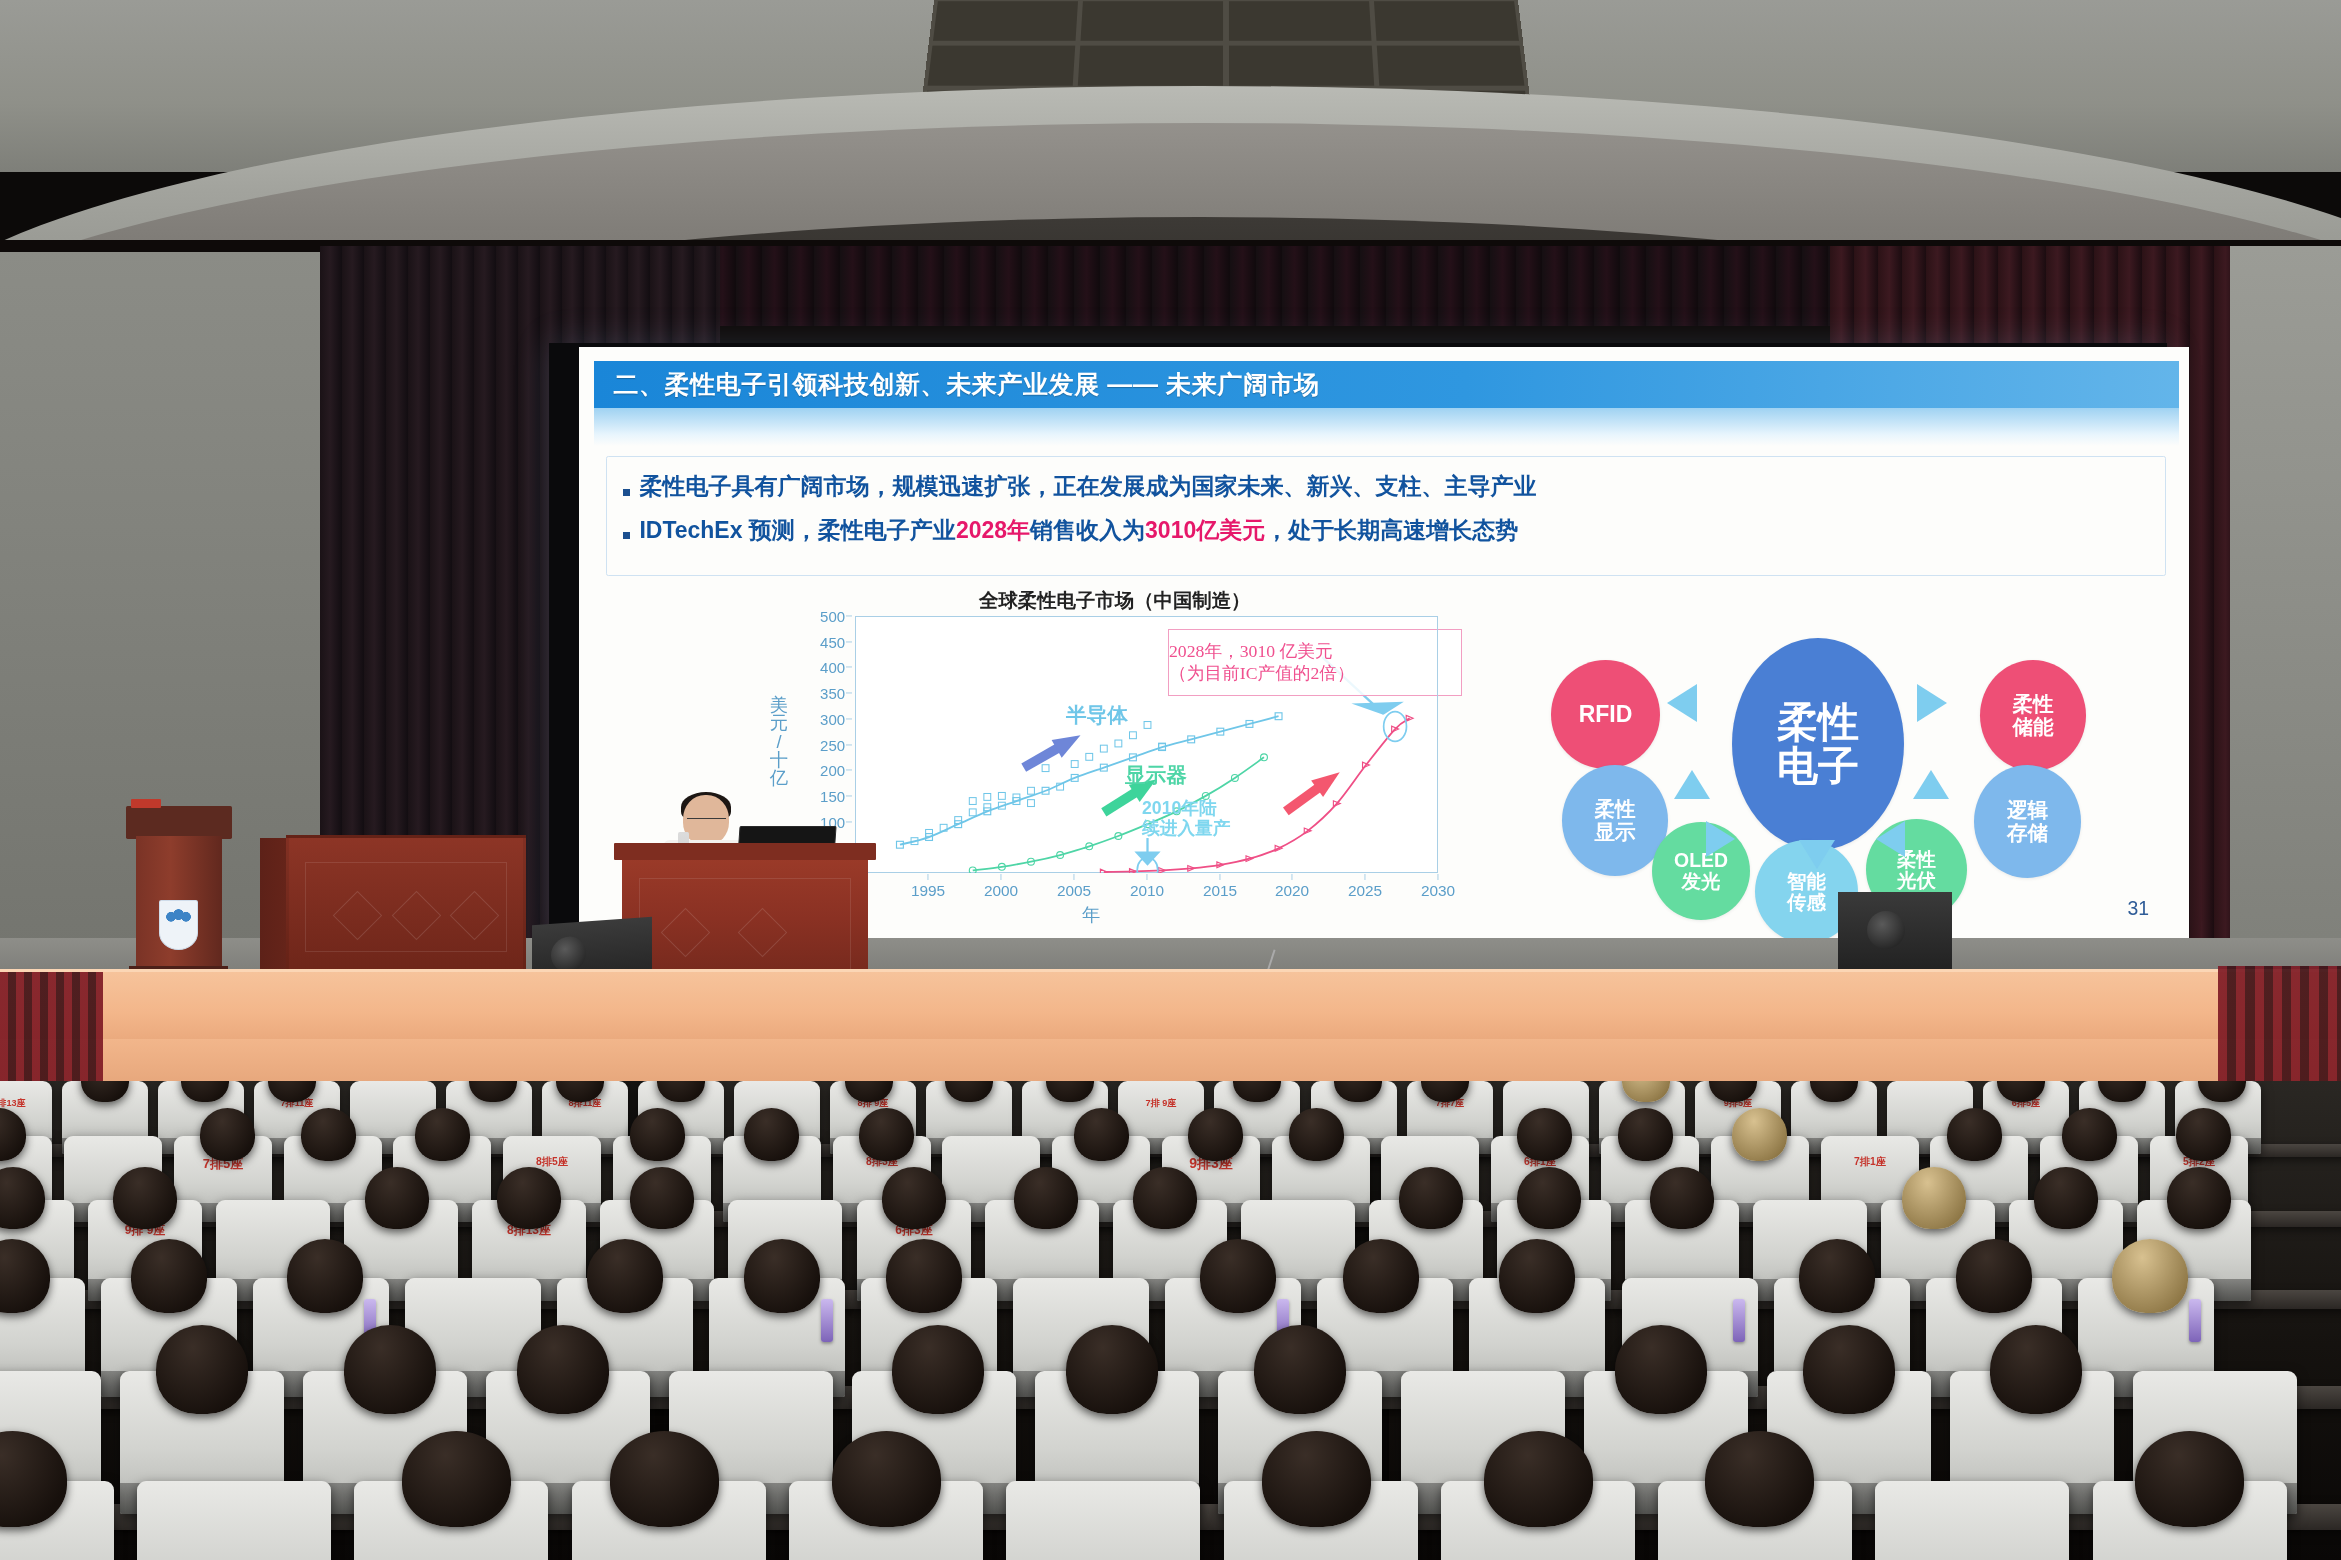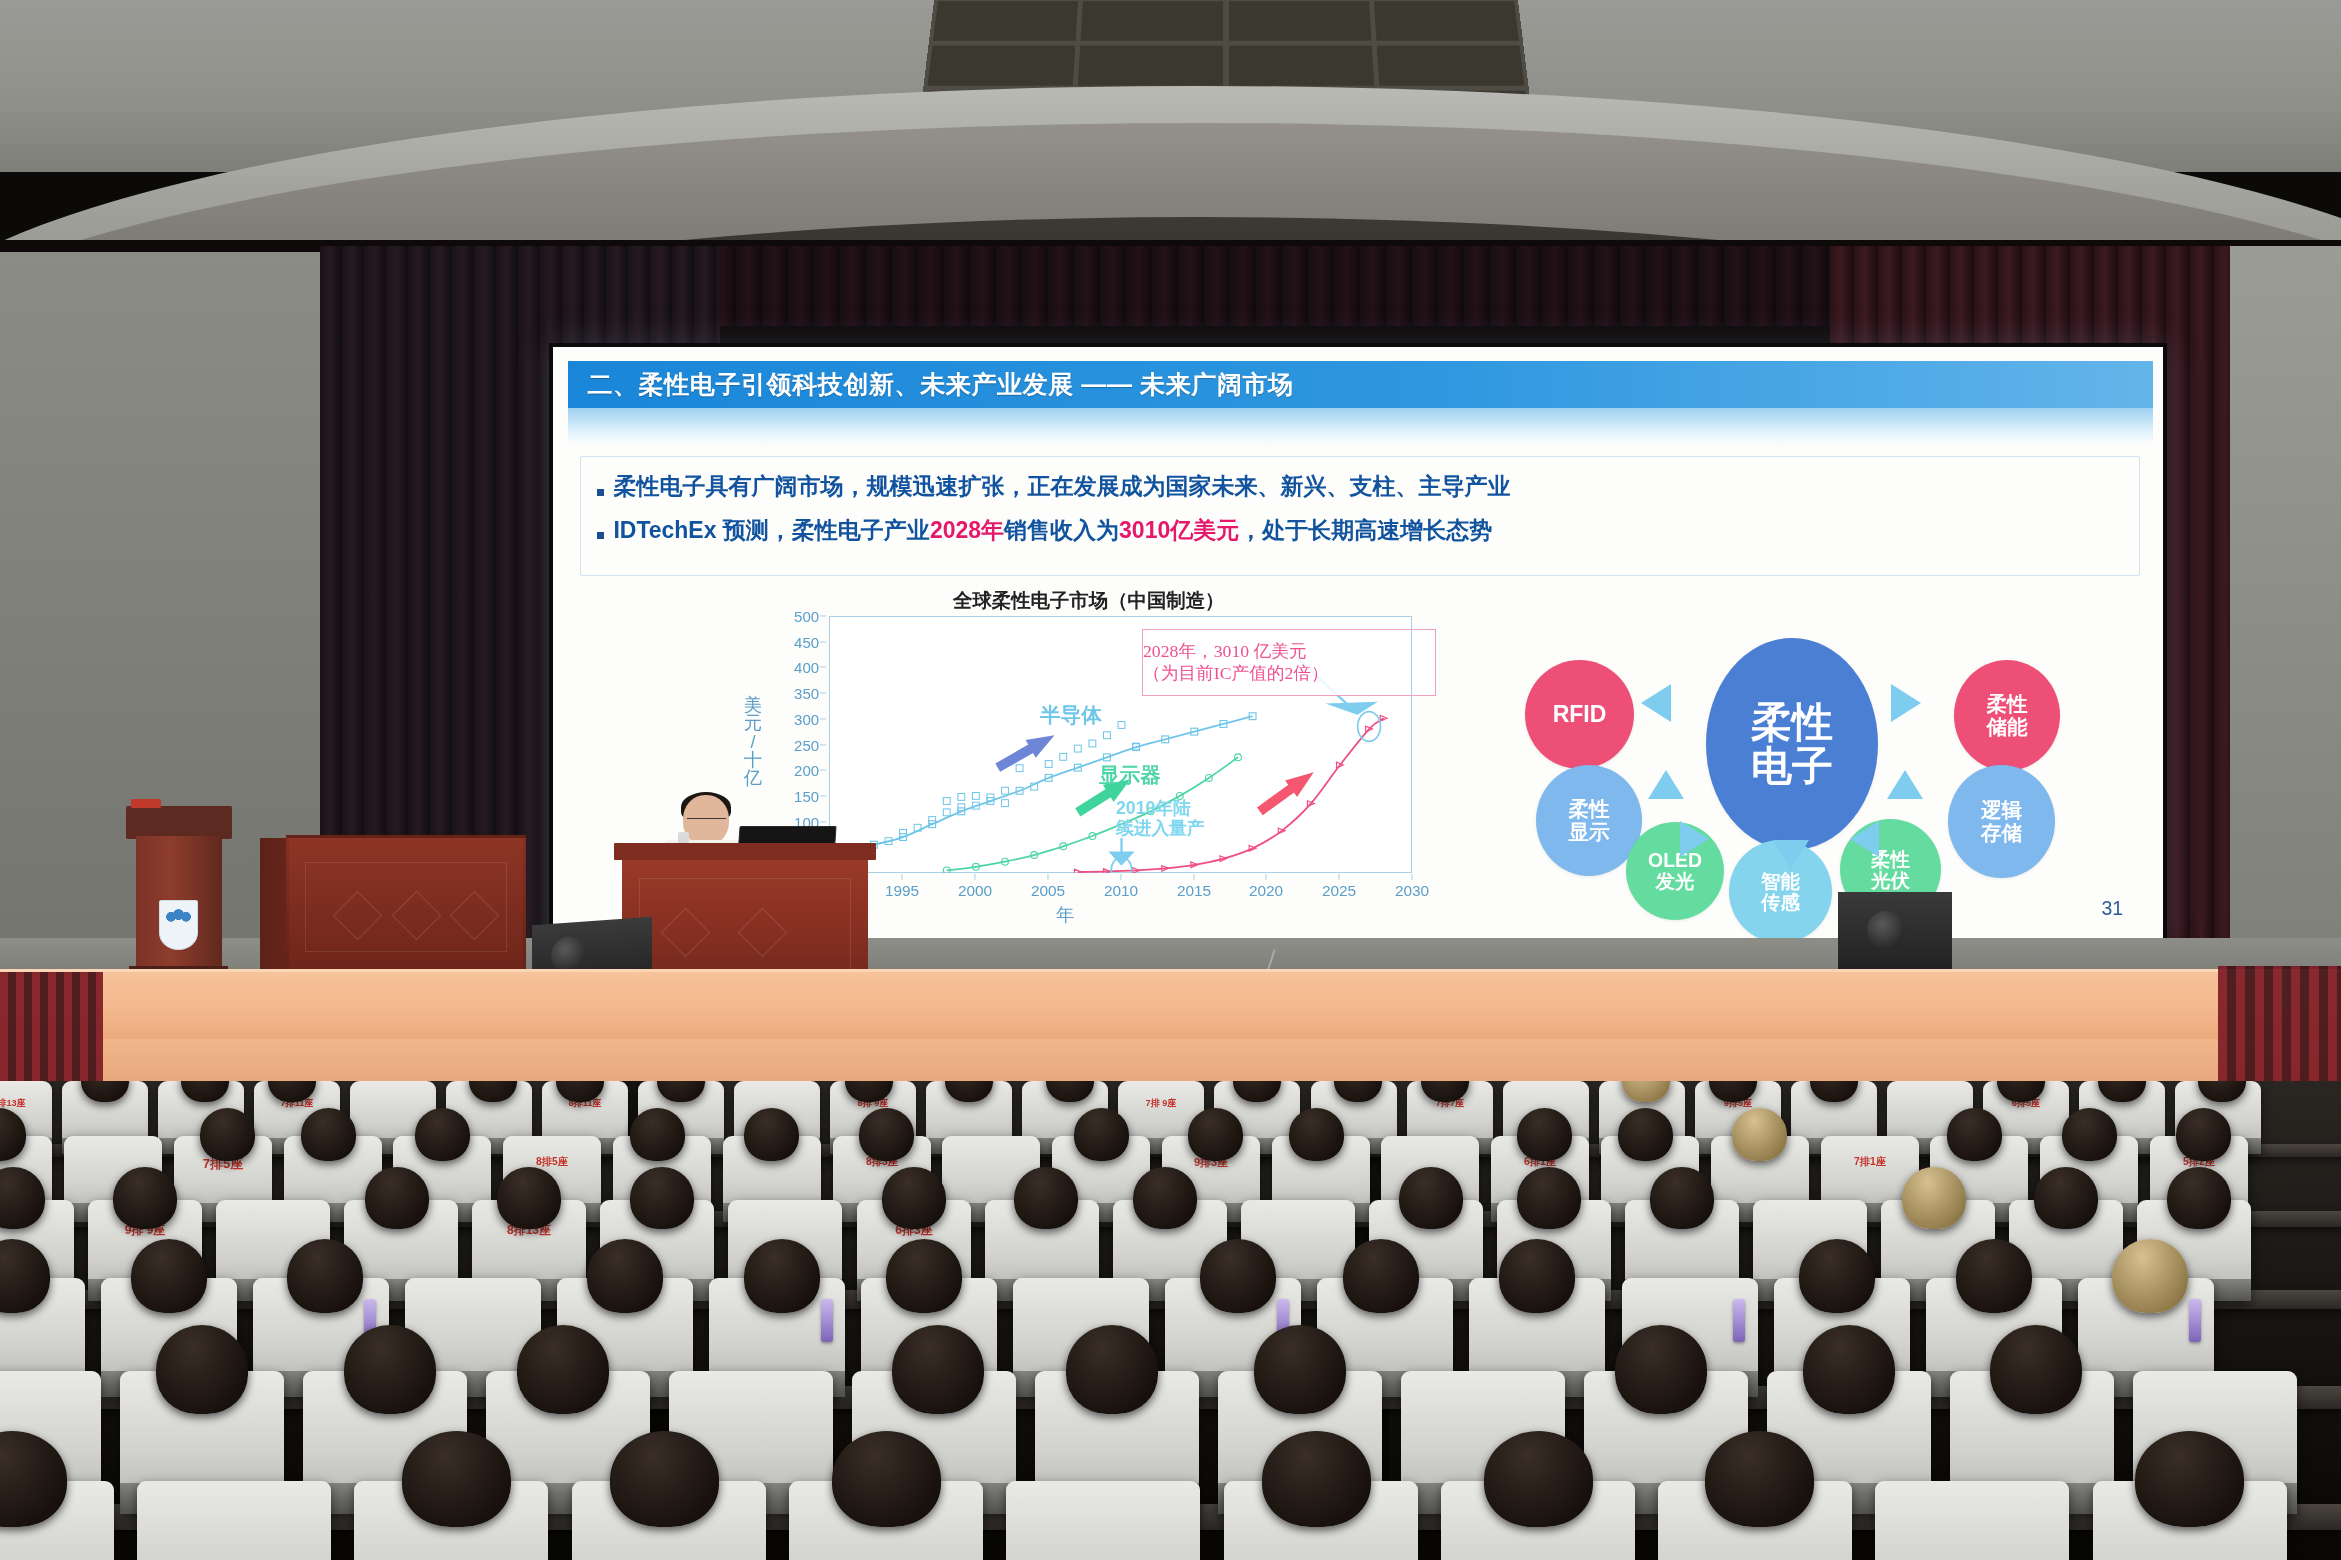--- a/index.html
+++ b/index.html
@@ -65,21 +65,21 @@
     background:linear-gradient(180deg,#9b9c96 0%,#7e7f79 100%);
   }
 
   
   .screen-frame {
     position:absolute; left:549px; top:343px; width:1618px; height:600px;
     background:#0a0a0c; padding:4px;
     box-shadow:0 0 34px rgba(140,180,220,.18);
   }
   .screen {
-    width:100%; height:100%; background:#fdfdfb; position:relative; overflow:hidden;
+    width:100%; height:100%; background:#fdfdfb; position:relative; overflow:hidden;margin-left:26px;
   }
 
   
   .slide-titlebar {
     position:absolute; left:15px; top:13.7px; right:10.3px; height:47px;
     background:linear-gradient(90deg,#1a86d8 0%,#2f97e0 55%,#63b5ea 100%);
     display:flex; align-items:center;
   }
   .slide-titlebar .t {
     color:#fff; font-weight:bold; font-size:25px; letter-spacing:0.6px;
@@ -784,21 +784,21 @@
       </div>
       <div class="head-s" style="left: 859px; top: 27px; width: 55px; height: 53px;"></div>
       <div class="seat" style="left: 942px; top: 55px; width: 98px; height: 86px;">
         <div class="band"></div>
       </div>
       <div class="seat" style="left: 1052px; top: 55px; width: 98px; height: 86px;">
         <div class="band"></div>
       </div>
       <div class="head-s" style="left: 1074px; top: 27px; width: 55px; height: 53px;"></div>
       <div class="seat" style="left: 1162px; top: 55px; width: 98px; height: 86px;">
-        <div class="lbl" style="font-size: 11px;">9排3座</div>
+        <div class="lbl" style="font-size: 14px;">9排3座</div>
         <div class="band"></div>
       </div>
       <div class="head-s" style="left: 1188px; top: 27px; width: 55px; height: 53px;"></div>
       <div class="seat" style="left: 1272px; top: 55px; width: 98px; height: 86px;">
         <div class="band"></div>
       </div>
       <div class="head-s" style="left: 1289px; top: 27px; width: 55px; height: 53px;"></div>
       <div class="seat" style="left: 1381px; top: 55px; width: 98px; height: 86px;">
         <div class="band"></div>
       </div>

